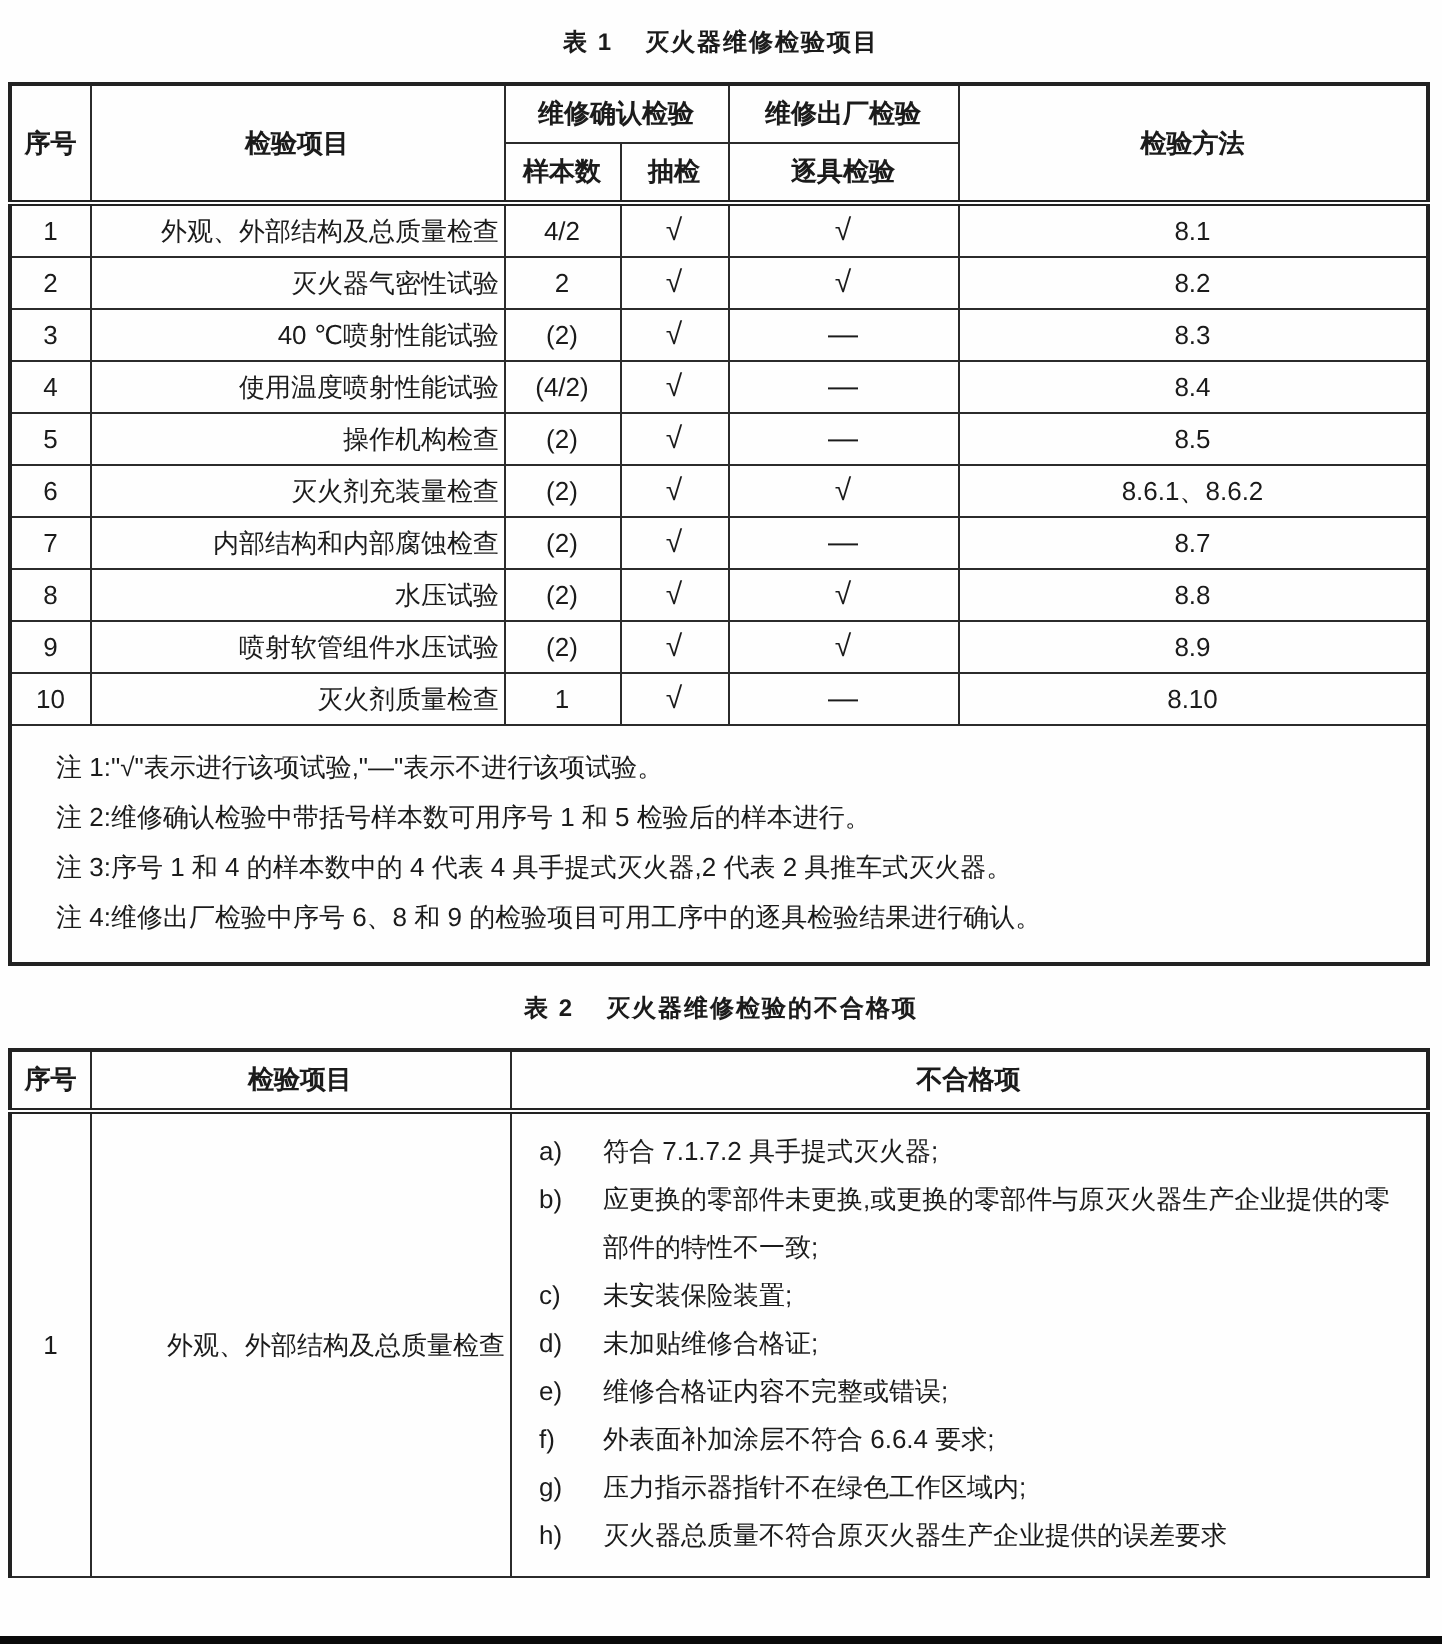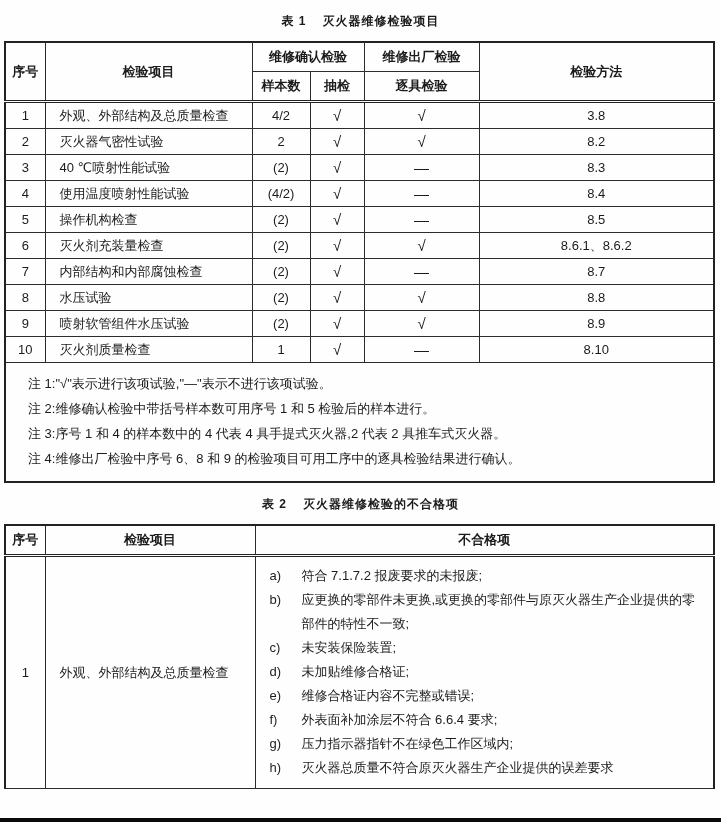--- a/index.html
+++ b/index.html
@@ -32,21 +32,21 @@
     border:1px solid #2b2b2b;
     padding:0 2px;
     font-size:13px;
     text-align:center;
     vertical-align:middle;
   }
   th { font-weight:bold; }
   .t1 thead th { height:28px;text-align:center; }
   .t1 tbody td { height:25px; }
   .dbl { border-bottom:3px double #222 !important; }
-  .cell-item { text-align:left; padding-left:14px; }
+  .cell-item { text-align:right; padding-left:14px; }
   .check { font-size:15px; }
   .notes-cell {
     text-align:left;
     padding:8px 10px 10px 22px;
   }
   .note-line { line-height:25px; font-size:13px; }
   .title2 { }
   .t2 thead th { height:28px; }
   .t2 { border-bottom:0; }
   .t2 tbody td { border-bottom:1px solid #2b2b2b; }
@@ -97,21 +97,21 @@
         <th class="dbl">逐具检验</th>
       </tr>
     </thead>
     <tbody>
       <tr>
         <td>1</td>
         <td class="cell-item">外观、外部结构及总质量检查</td>
         <td>4/2</td>
         <td class="check">√</td>
         <td class="check">√</td>
-        <td>3.8</td>
+        <td>8.1</td>
       </tr>
       <tr>
         <td>2</td>
         <td class="cell-item">灭火器气密性试验</td>
         <td>2</td>
         <td class="check">√</td>
         <td class="check">√</td>
         <td>8.2</td>
       </tr>
       <tr>
@@ -206,21 +206,21 @@
         <th class="dbl">不合格项</th>
       </tr>
     </thead>
     <tbody>
       <tr>
         <td>1</td>
         <td class="cell-item">外观、外部结构及总质量检查</td>
         <td class="fail-cell">
           <div class="fail-item">
             <span class="fail-label">a)</span>
-              <span class="fail-text">符合 7.1.7.2 报废要求的未报废;</span>
+              <span class="fail-text">符合 7.1.7.2 具手提式灭火器;</span>
           </div>
           <div class="fail-item">
             <span class="fail-label">b)</span>
               <span class="fail-text">应更换的零部件未更换,或更换的零部件与原灭火器生产企业提供的零部件的特性不一致;</span>
           </div>
           <div class="fail-item">
             <span class="fail-label">c)</span>
               <span class="fail-text">未安装保险装置;</span>
           </div>
           <div class="fail-item">

